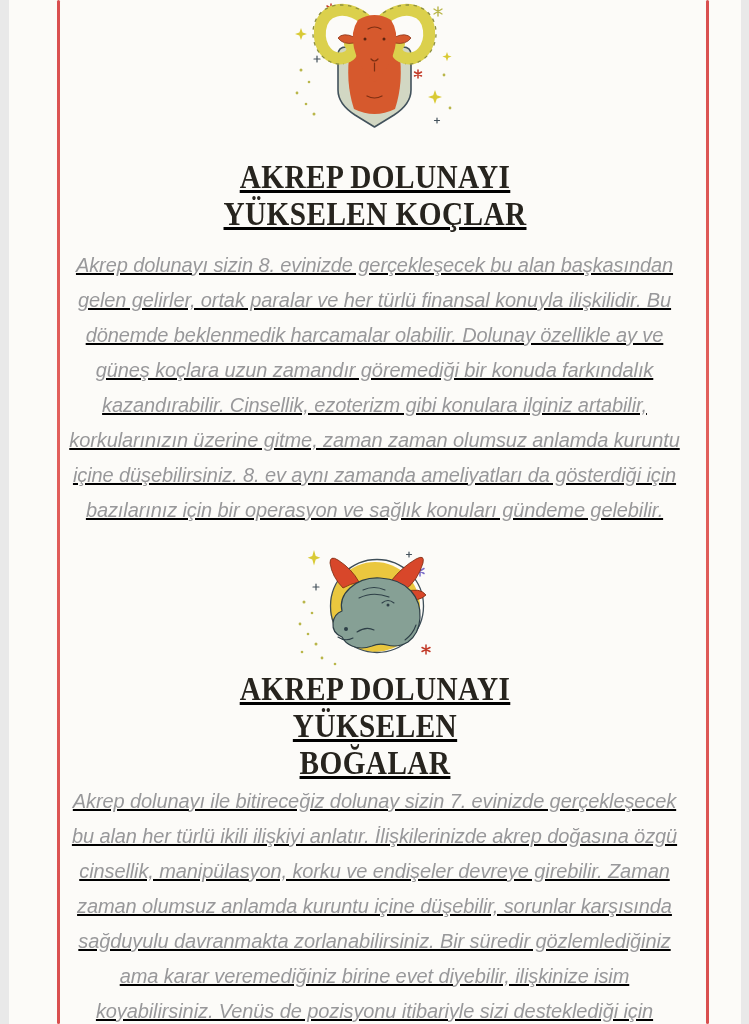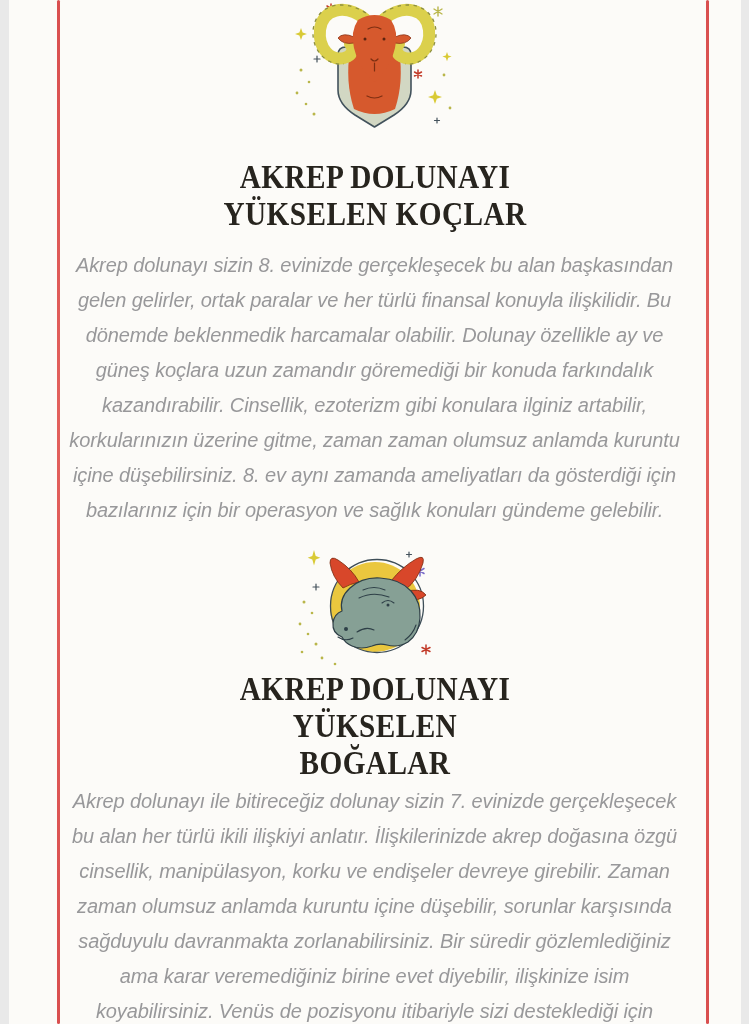--- a/index.html
+++ b/index.html
@@ -5,20 +5,21 @@
   * { margin: 0; padding: 0; box-sizing: border-box; }
   html, body { background: #e9e9e9; }
   .page {
     position: relative;
     width: 732px;
     height: 1024px;
     margin: 0 auto;
     background: var(--page_bg, #fcfbf8);
     overflow: hidden;
     font-family: "Liberation Sans", "DejaVu Sans", sans-serif;
+    text-decoration: underline;
   }
   .rule {
     position: absolute;
     top: 0;
     bottom: 0;
     width: 3px;
     border-radius: 2px;
     background: linear-gradient(180deg,
       var(--accent_red, #d94f4f) 0%,
       #e2605c 40%,

